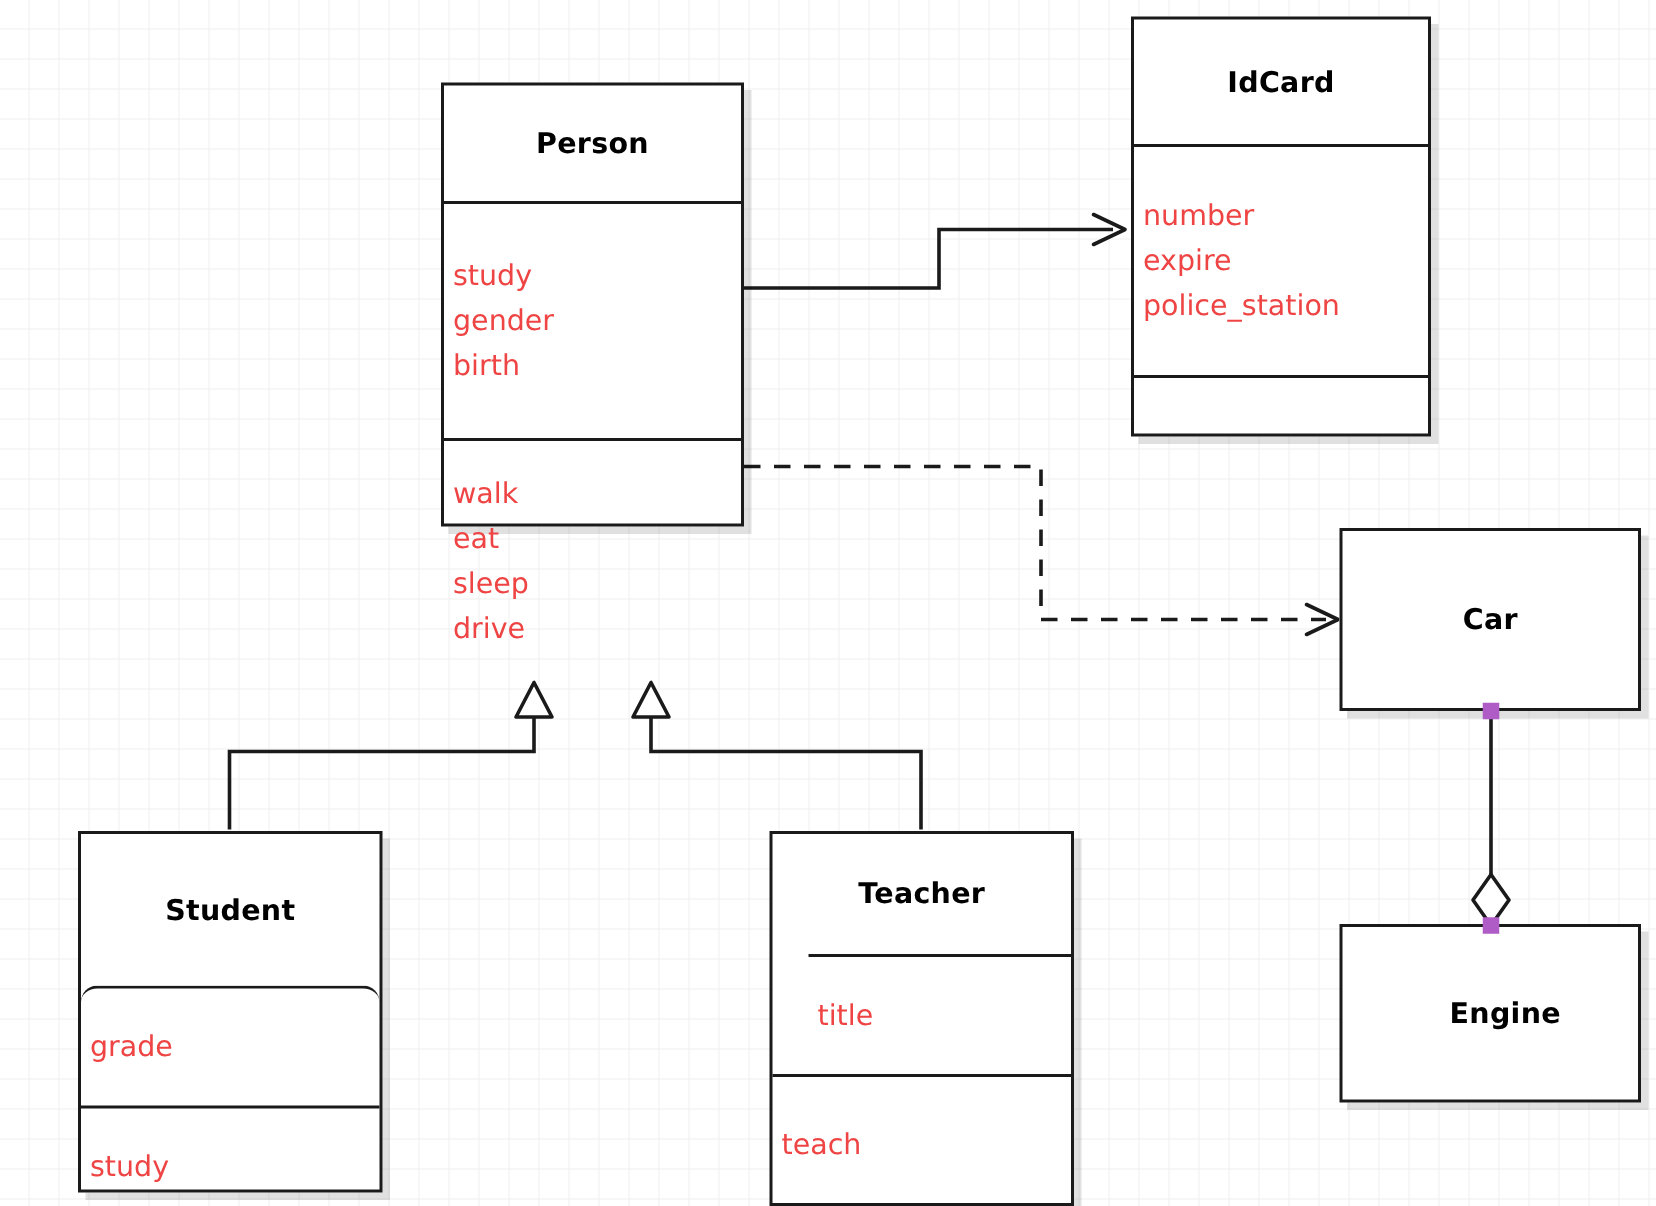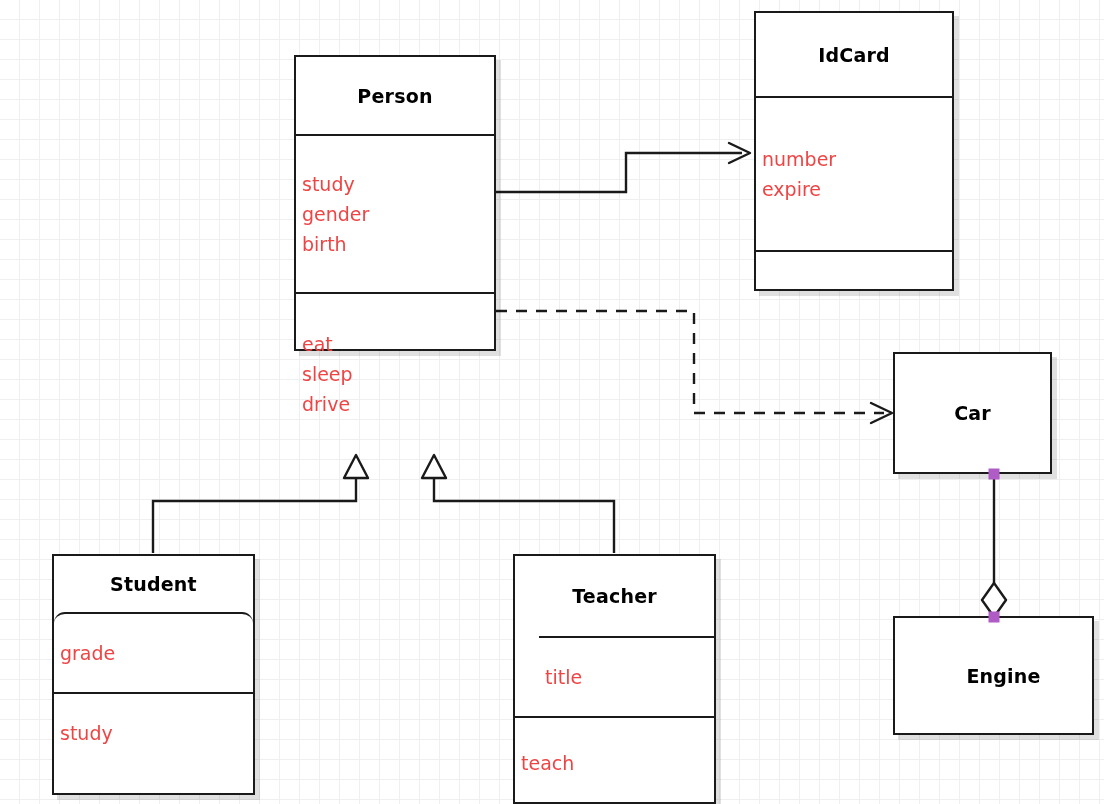--- a/index.html
+++ b/index.html
@@ -112,45 +112,47 @@
   </svg>
 
   <div class="uml-class" style="left:294px; top:55px; width:202px; height:296px;">
     <div class="compartment class-title" style="height:77px;">Person</div>
     <div class="compartment member-list" style="height:158px;">
       <div class="member">study</div>
       <div class="member">gender</div>
       <div class="member">birth</div>
     </div>
     <div class="compartment member-list" style="height:161px;">
+      <div class="member">walk</div>
       <div class="member">eat</div>
       <div class="member">sleep</div>
       <div class="member">drive</div>
     </div>
   </div>
 
   <div class="uml-class" style="left:754px; top:11px; width:200px; height:280px;">
     <div class="compartment class-title" style="height:83px;">IdCard</div>
     <div class="compartment member-list" style="height:154px;">
       <div class="member">number</div>
       <div class="member">expire</div>
+      <div class="member">police_station</div>
     </div>
     <div class="compartment empty-compartment" style="height:39px;"></div>
   </div>
 
-  <div class="uml-class" style="left:893px; top:352px; width:159px; height:122px;">
+  <div class="uml-class" style="left:893px; top:352px; width:201px; height:122px;">
     <div class="compartment class-title" style="height:100%;">Car</div>
   </div>
 
   <div class="uml-class" style="left:893px; top:616px; width:201px; height:119px;">
     <div class="compartment class-title" style="height:100%;margin-left:20px;">Engine</div>
   </div>
 
   <div class="uml-class" style="left:52px; top:554px; width:203px; height:241px;">
-    <div class="compartment class-title" style="height:56px;">Student</div>
+    <div class="compartment class-title" style="height:101px;">Student</div>
     <div class="compartment member-list" style="height:80px;border-radius:11px;">
       <div class="member">grade</div>
     </div>
     <div class="compartment member-list" style="height:79px;">
       <div class="member">study</div>
     </div>
   </div>
 
   <div class="uml-class" style="left:513px; top:554px; width:203px; height:250px;">
     <div class="compartment class-title" style="height:80px;">Teacher</div>

